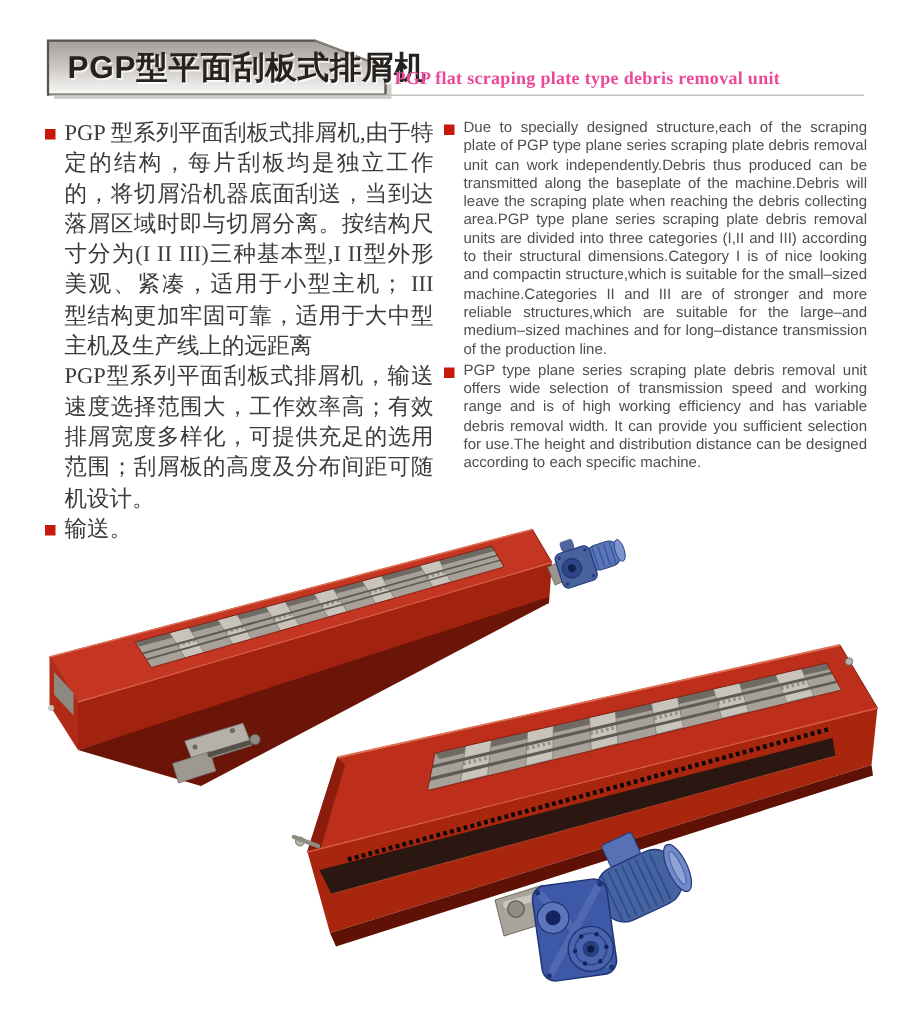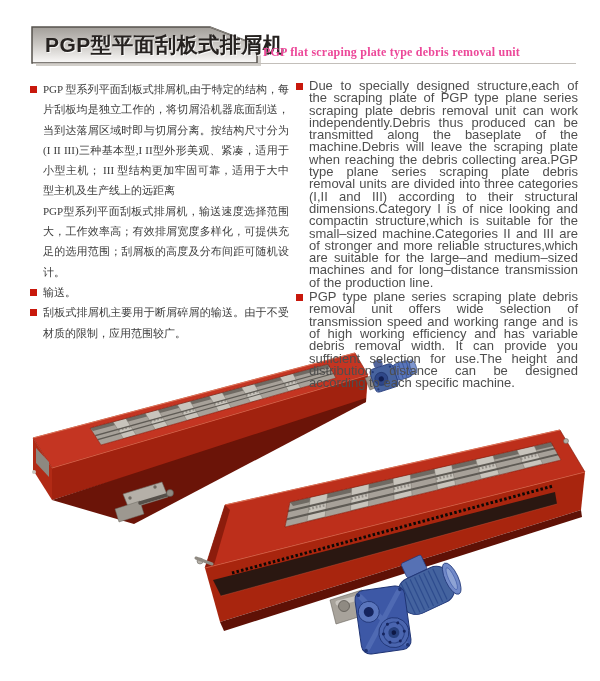--- a/index.html
+++ b/index.html
@@ -10,23 +10,23 @@
 
   .title-text{position:absolute;left:32px;top:27px;width:212px;height:36px;
       display:flex;align-items:center;padding-left:13px;
       font-size:21px;font-weight:bold;color:#262220;letter-spacing:0.5px;
       font-family:"Liberation Sans",sans-serif;
       text-shadow:1px 1px 0 rgba(255,255,255,.8);white-space:nowrap;}
   .subtitle{position:absolute;left:263px;top:45px;font-size:12px;font-weight:bold;
       color:#ec4899;font-family:"Liberation Serif",serif;letter-spacing:0.2px;white-space:nowrap;}
 
   .col{position:absolute;text-align:justify;}
-  .col-left{left:30px;top:79px;width:259px;font-size:11px;line-height:20.3px;
+  .col-left{left:30px;top:79px;width:259px;font-size:15px;line-height:20.3px;
       color:#3b3b3b;font-family:"Liberation Serif",serif;}
-  .col-right{left:296px;top:80px;width:282px;font-size:13px;line-height:12.3px;
+  .col-right{left:296px;top:80px;width:282px;font-size:10px;line-height:12.3px;
       color:#4e4e4e;font-family:"Liberation Sans",sans-serif;}
   .item{position:relative;padding-left:13px;}
   .col-right .item{margin-bottom:2px;}
   .bullet{position:absolute;left:0;width:7px;height:7px;background:#c8180c;}
   .col-left .bullet{top:7px;}
   .col-right .bullet{top:3px;}
 </style>
 </head>
 <body>
 
@@ -214,24 +214,20 @@
         <span class="bullet"></span>
         <span>PGP 型系列平面刮板式排屑机,由于特定的结构，每片刮板均是独立工作的，将切屑沿机器底面刮送，当到达落屑区域时即与切屑分离。按结构尺寸分为(I II III)三种基本型,I II型外形美观、紧凑，适用于小型主机； III 型结构更加牢固可靠，适用于大中型主机及生产线上的远距离</span>
       </div>
       <div class="item no-bullet">
         <span>PGP型系列平面刮板式排屑机，输送速度选择范围大，工作效率高；有效排屑宽度多样化，可提供充足的选用范围；刮屑板的高度及分布间距可随机设计。</span>
       </div>
       <div class="item">
         <span class="bullet"></span>
         <span>输送。</span>
       </div>
-      <div class="item">
-        <span class="bullet"></span>
-        <span>刮板式排屑机主要用于断屑碎屑的输送。由于不受材质的限制，应用范围较广。</span>
-      </div>
     </div>
 
     <div class="col col-right">
       <div class="item">
         <span class="bullet"></span>
         <span>Due to specially designed structure,each of the scraping plate of PGP type plane series scraping plate debris removal unit can work independently.Debris thus produced can be transmitted along the baseplate of the machine.Debris will leave the scraping plate when reaching the debris collecting area.PGP type plane series scraping plate debris removal units are divided into three categories (I,II and III) according to their structural dimensions.Category I is of nice looking and compactin structure,which is suitable for the small–sized machine.Categories II and III are of stronger and more reliable structures,which are suitable for the large–and medium–sized machines and for long–distance transmission of the production line.</span>
       </div>
       <div class="item">
         <span class="bullet"></span>
         <span>PGP type plane series scraping plate debris removal unit offers wide selection of transmission speed and working range and is of high working efficiency and has variable debris removal width. It can provide you sufficient selection for use.The height and distribution distance can be designed according to each specific machine.</span>

